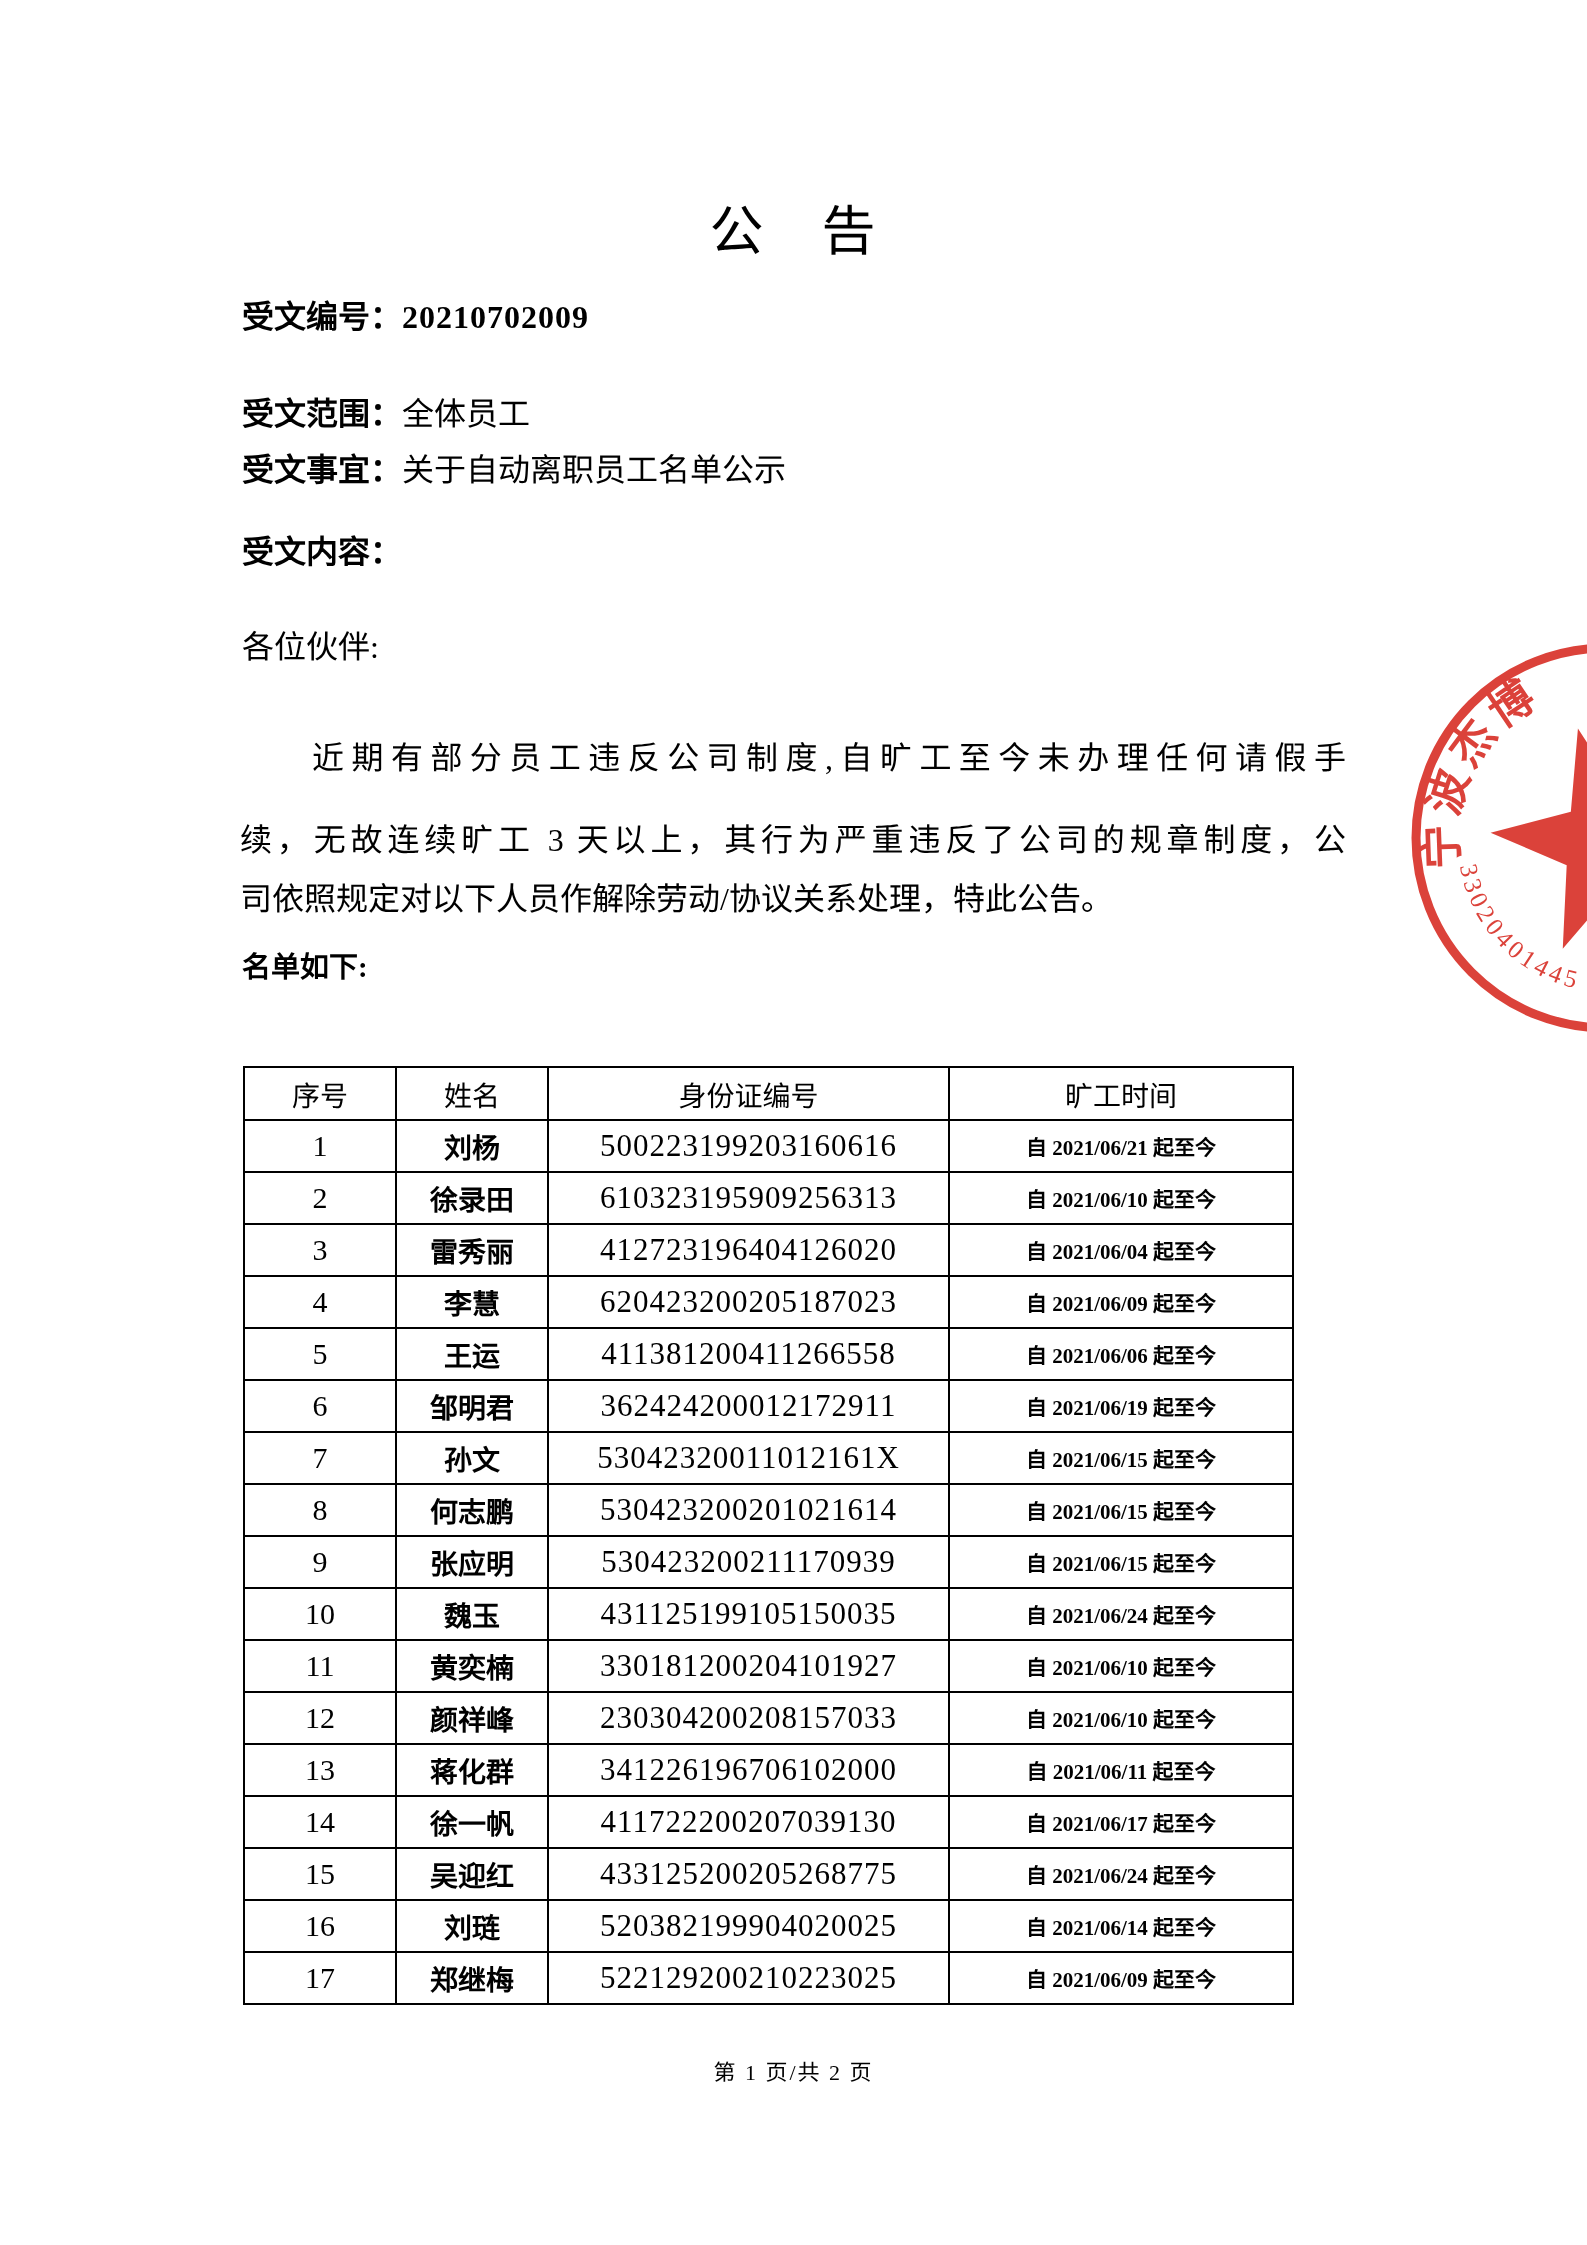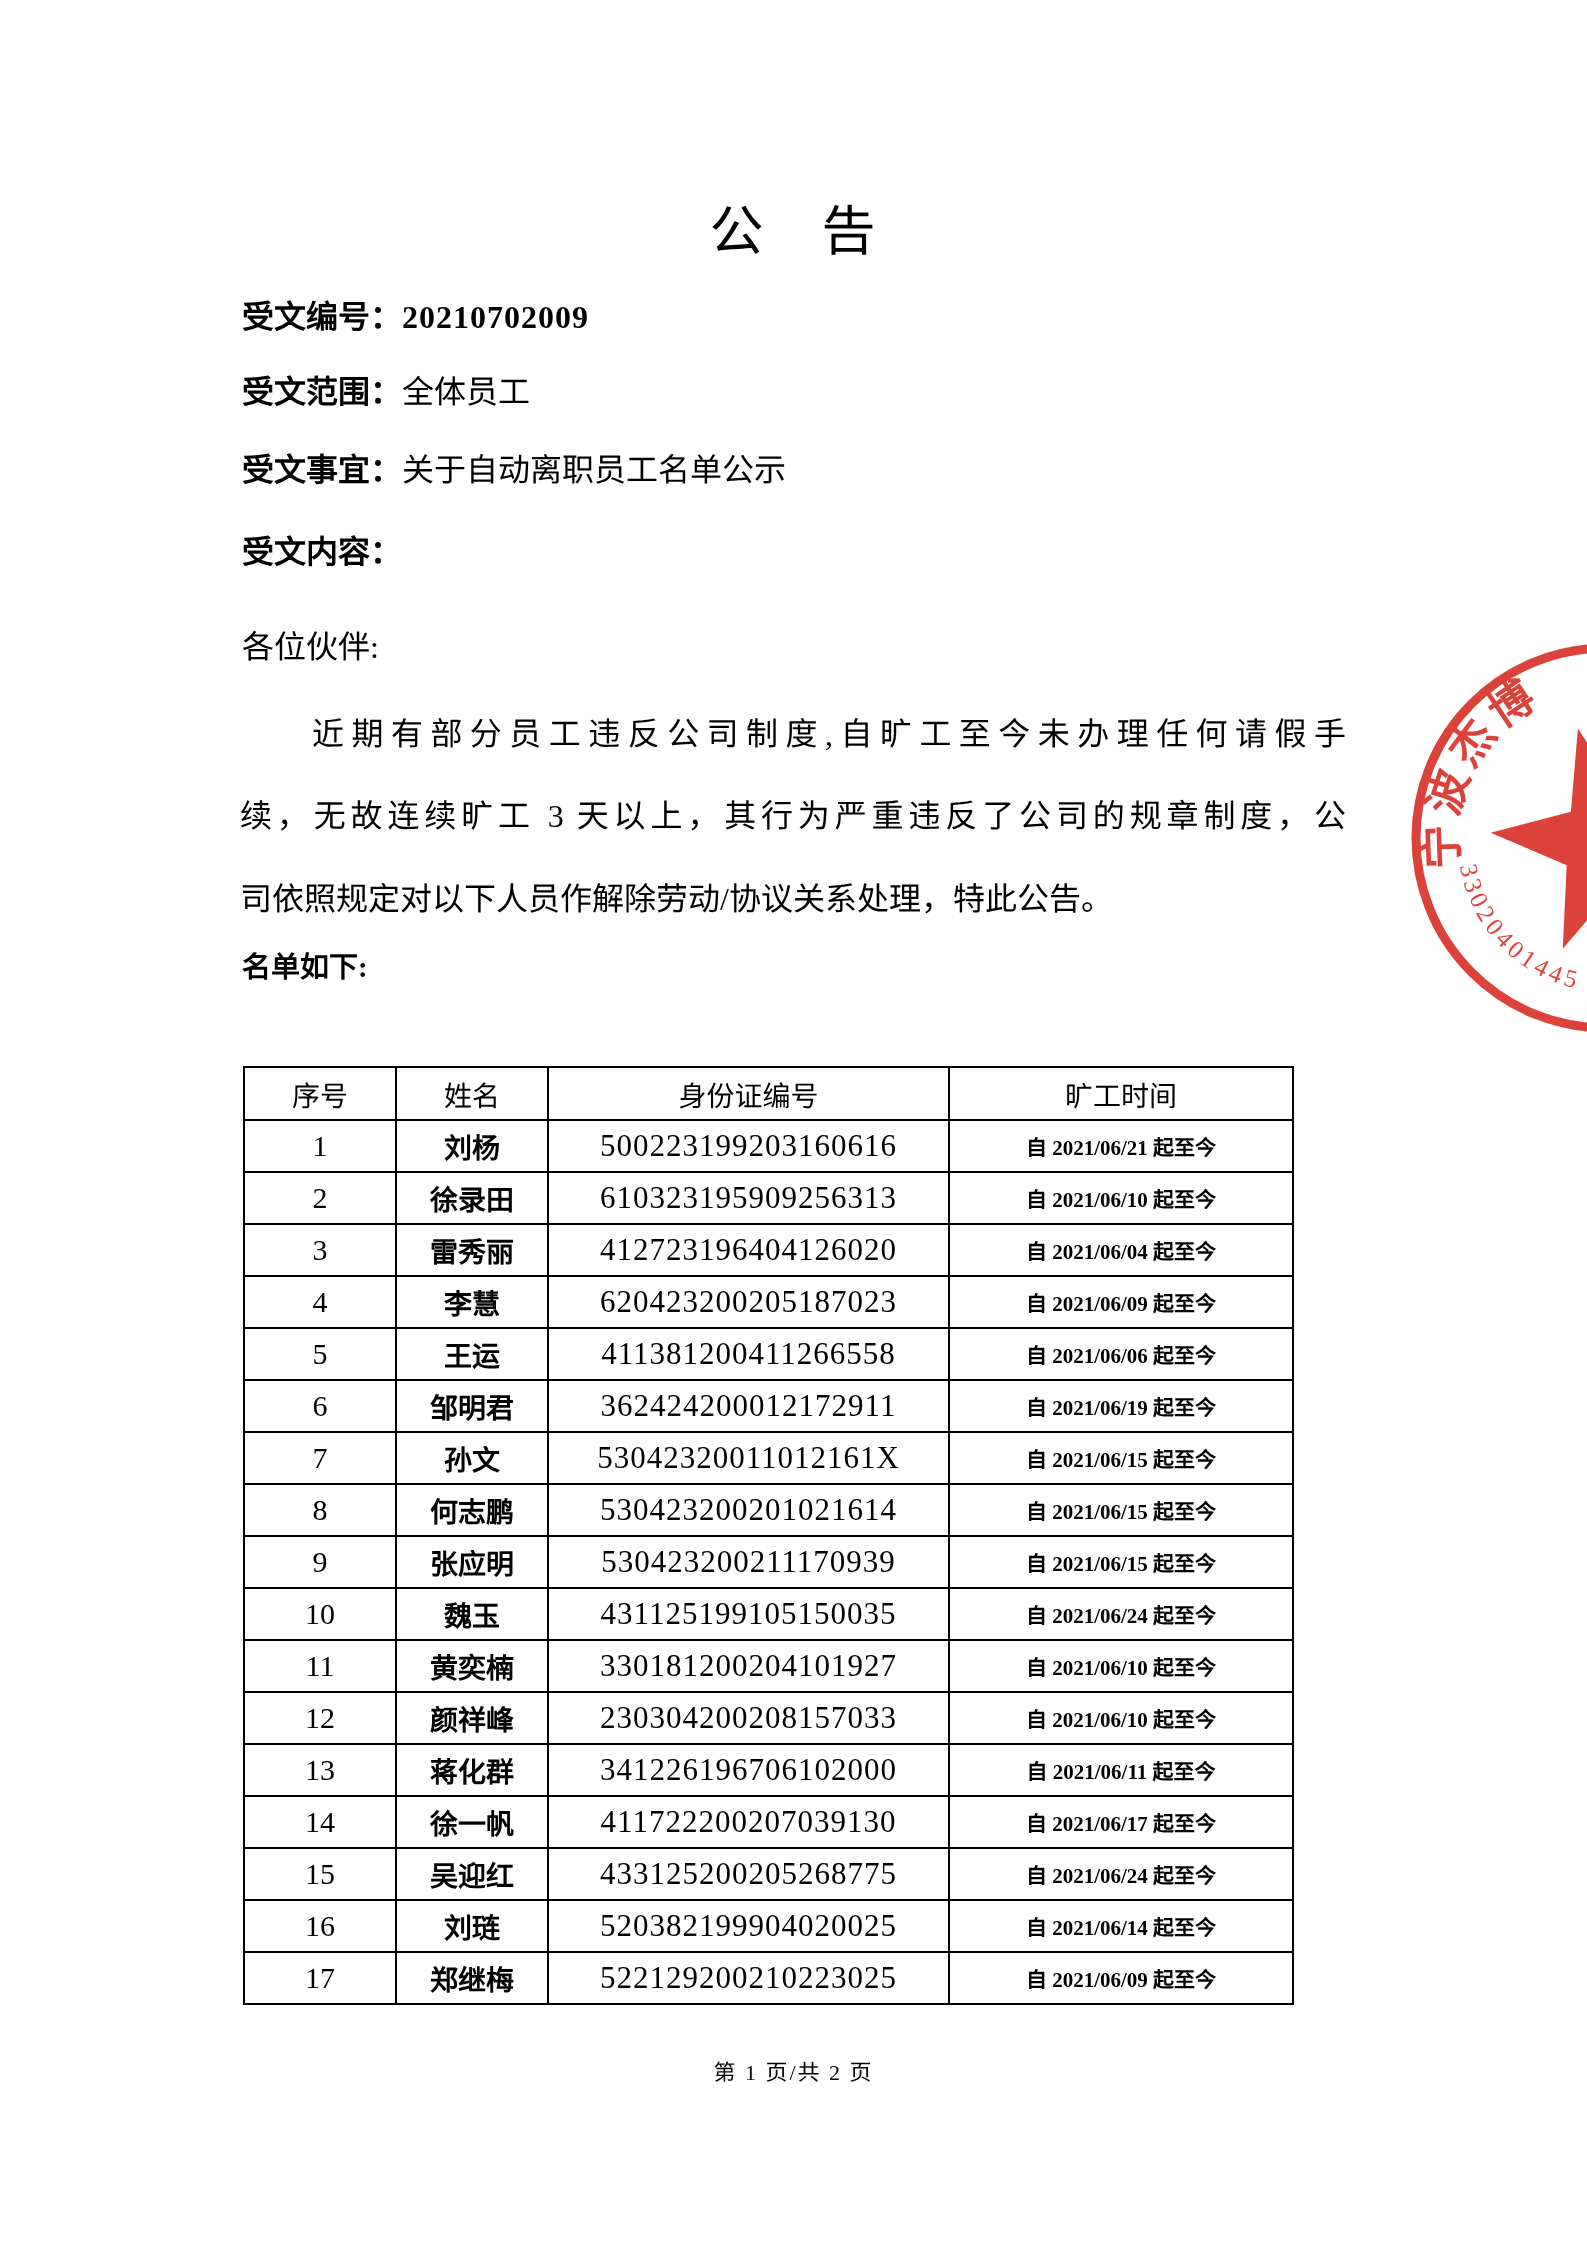--- a/index.html
+++ b/index.html
@@ -18,32 +18,32 @@
     line-height:1.2;letter-spacing:2px;
   }
   .field-row{
     position:absolute;left:242px;font-size:32px;line-height:1.2;
     white-space:nowrap;
   }
   .field-label{font-weight:bold;}
   .field-value{font-weight:normal;}
   .field-value.bold{font-weight:bold;letter-spacing:1px;margin-top:16px;}
   .row-docno{top:298px;}
-  .row-scope{top:373px;}
+  .row-scope{top:395px;}
   .row-subject{top:451px;}
   .row-content{top:533px;}
   .salutation{
     position:absolute;left:242px;top:628px;
     font-size:32px;line-height:1.2;
   }
   .body-line{
     position:absolute;left:240px;width:1106px;
     font-size:32px;line-height:1.25;
   }
-  .body-line.fill{text-align:justify;text-align-last:justify;text-justify:inter-character;}
+  .body-line.fill{text-align:justify;text-align-last:justify;text-justify:inter-character;margin-top:24px;}
   .bl-1{top:714px;text-indent:72px;}
   .bl-2{top:796px;}
   .bl-3{top:879px;}
   .list-intro{
     position:absolute;left:242px;top:950px;
     font-size:29px;font-weight:bold;line-height:1.2;
   }
   table.roster{
     position:absolute;left:243px;top:1066px;
     width:1049px;border-collapse:collapse;table-layout:fixed;

